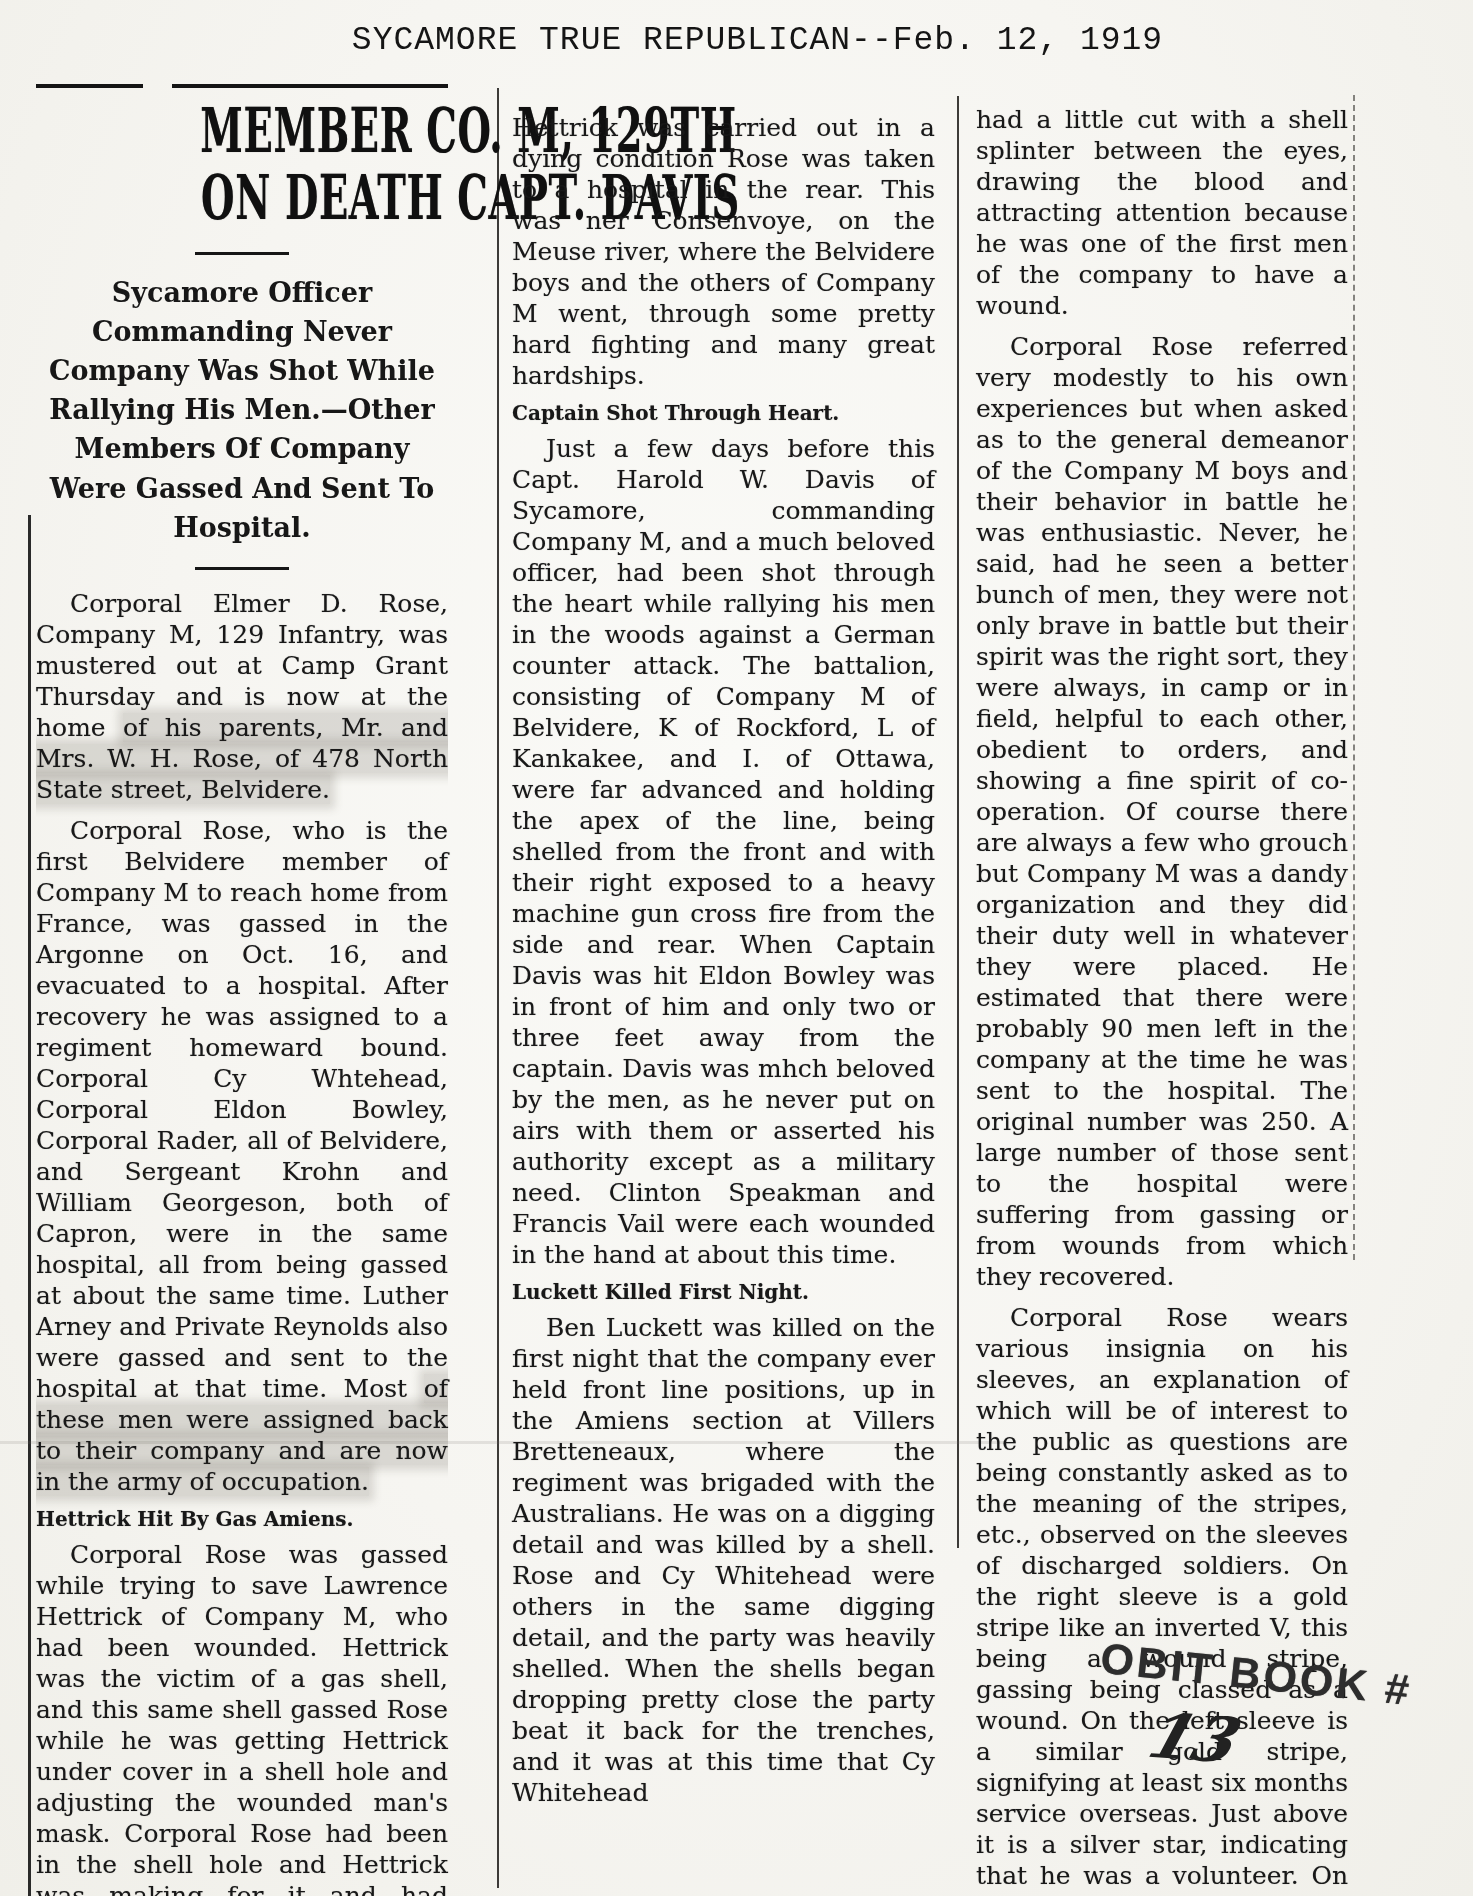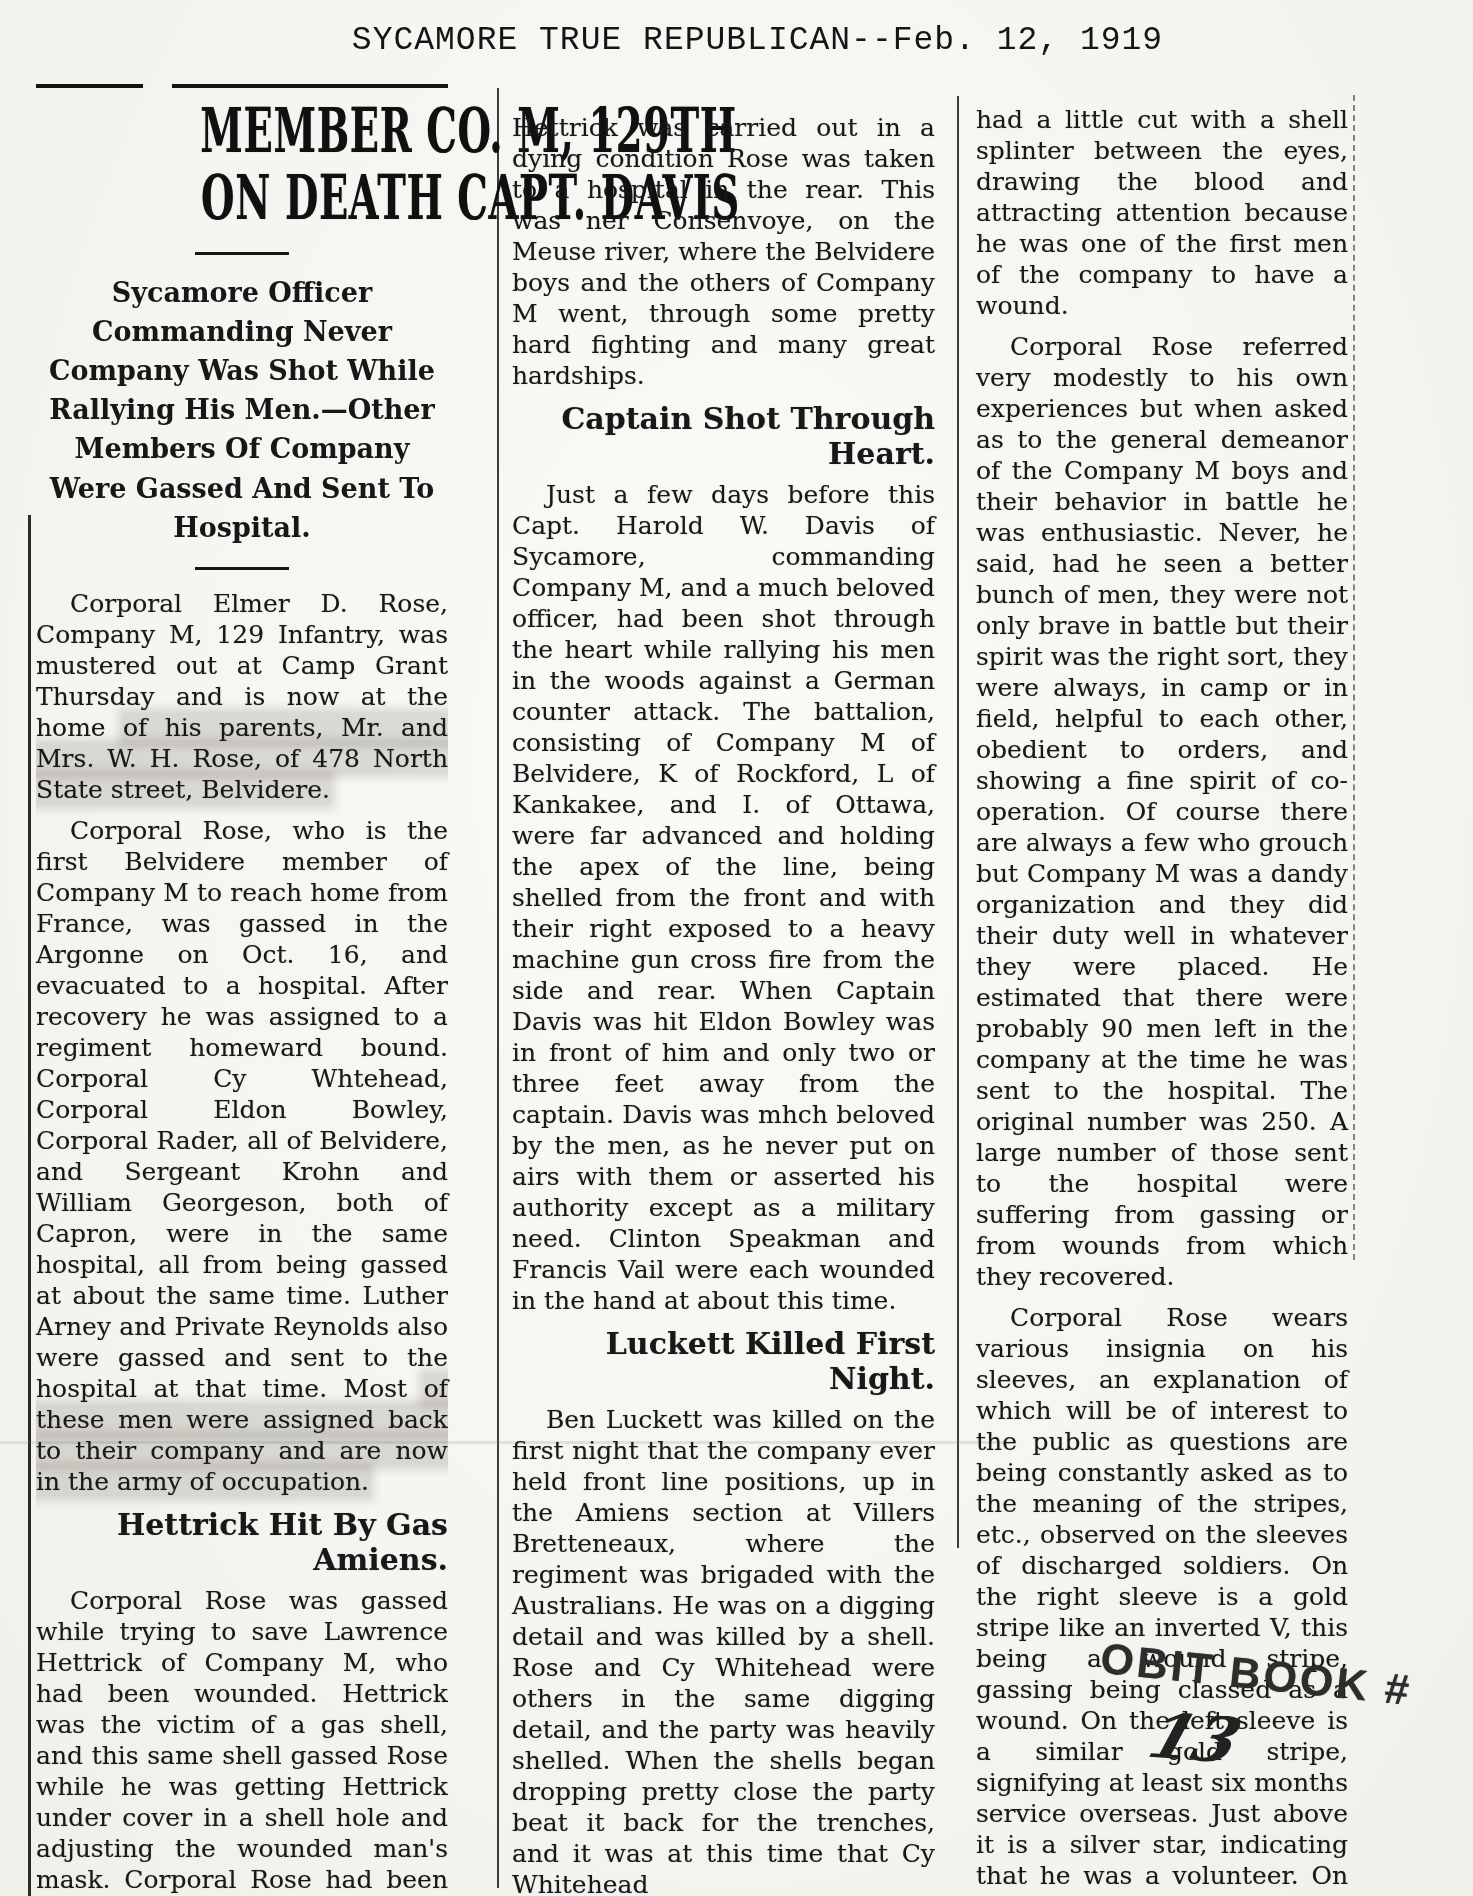--- a/index.html
+++ b/index.html
@@ -45,21 +45,21 @@
     text-align:center;color:#171717;
   }
   
   .para{
     margin:0 0 10px 0;text-indent:34px;
     font-size:25px;line-height:31px;text-align:justify;
     text-shadow:0 0 1px rgba(25,25,25,.35);
   }
   .para.noindent{text-indent:0;}
   .subhead{
-    margin:8px 0 8px 0;font-size:30px;font-weight:700;text-align:right;
+    margin:8px 0 8px 0;font-size:20px;font-weight:700;text-align:left;
     text-shadow:0 0 1px rgba(25,25,25,.35);
   }
   .smudge{
     background:rgba(78,70,60,.17);
     box-shadow:0 0 8px 5px rgba(78,70,60,.17);
   }
 
   
   .vrule{position:absolute;width:0;border-left:2px solid rgba(28,26,24,.85);}
   #rule-left{left:28px;top:515px;height:1381px;border-left-width:3px;border-left-color:rgba(20,20,20,.9);}

